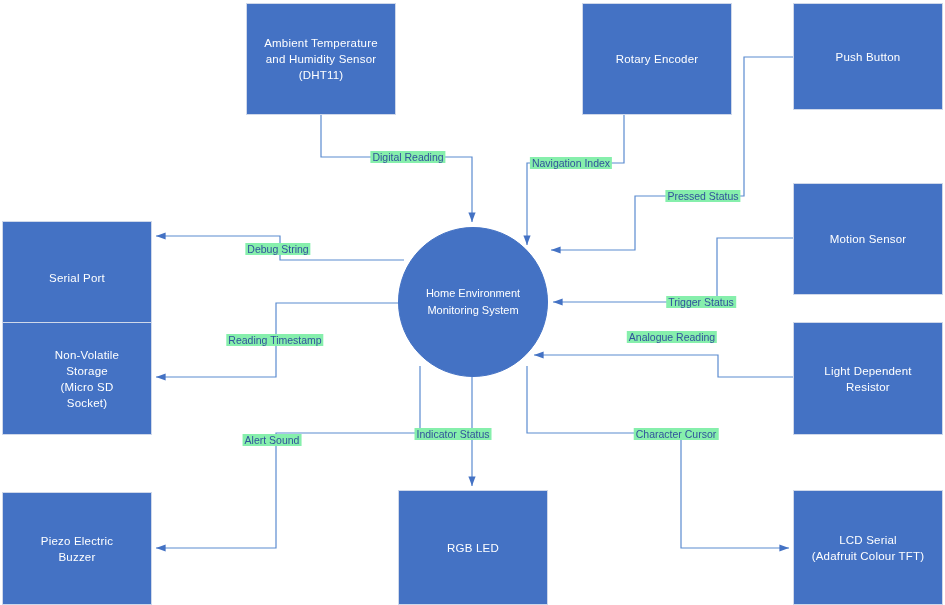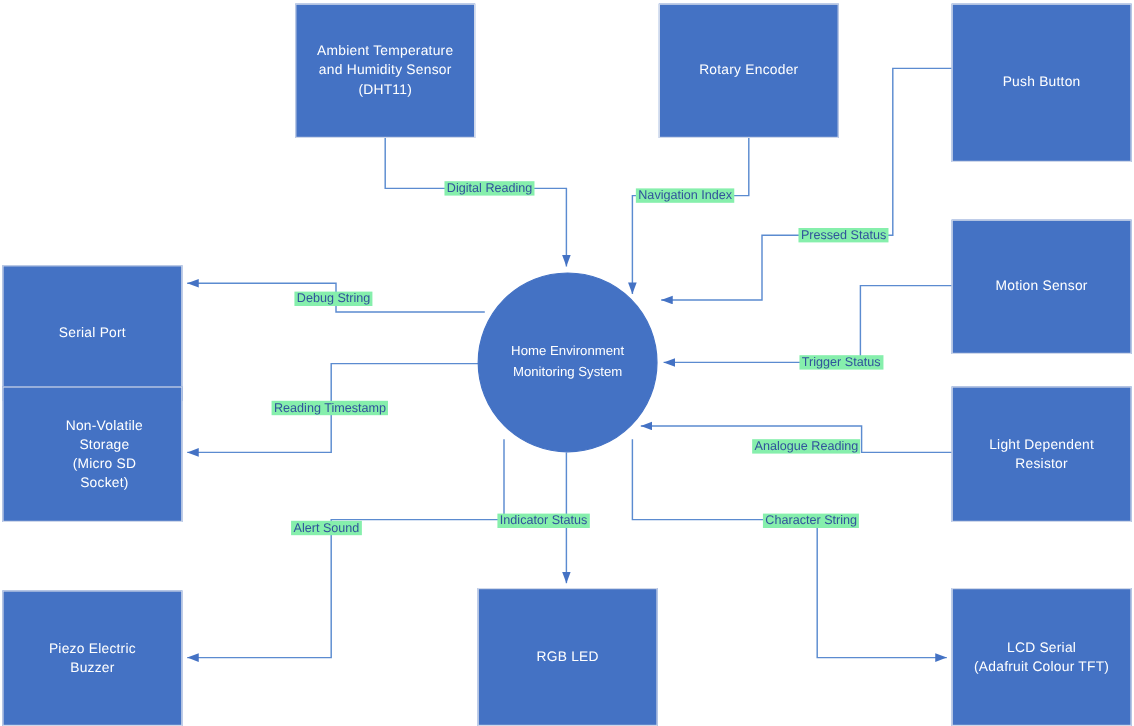--- a/index.html
+++ b/index.html
@@ -85,27 +85,27 @@
   </svg>
 
   <div class="node" style="left:246px;top:3px;width:150px;height:112px;justify-content:center;">
     <span>
       <span>Ambient Temperature</span>
       <span>and Humidity Sensor</span>
       <span>(DHT11)</span>
     </span>
   </div>
 
-  <div class="node" style="left:549px;top:3px;width:150px;height:112px;">
+  <div class="node" style="left:582px;top:3px;width:150px;height:112px;">
     <span>
         <span>Rotary Encoder</span>
       </span>
   </div>
 
-  <div class="node" style="left:793px;top:3px;width:150px;height:132px;">
+  <div class="node" style="left:793px;top:3px;width:150px;height:107px;">
     <span>
         <span>Push Button</span>
       </span>
   </div>
 
   <div class="node" style="left:2px;top:181px;width:150px;height:113px;margin-top:40px;">
     <span>
         <span>Serial Port</span>
       </span>
   </div>
@@ -156,18 +156,18 @@
       <span>Monitoring System</span>
     </span>
   </div>
 
   <div class="edge-label" style="left:408px;top:157px;">Digital Reading</div>
   <div class="edge-label" style="left:571px;top:163px;">Navigation Index</div>
   <div class="edge-label" style="left:703px;top:196px;">Pressed Status</div>
   <div class="edge-label" style="left:278px;top:249px;">Debug String</div>
   <div class="edge-label" style="left:701px;top:302px;">Trigger Status</div>
   <div class="edge-label" style="left:275px;top:340px;">Reading Timestamp</div>
-  <div class="edge-label" style="left:672px;top:372px;">Analogue Reading</div>
+  <div class="edge-label" style="left:672px;top:337px;">Analogue Reading</div>
   <div class="edge-label" style="left:272px;top:440px;">Alert Sound</div>
   <div class="edge-label" style="left:453px;top:434px;">Indicator Status</div>
-  <div class="edge-label" style="left:676px;top:434px;">Character String</div>
+  <div class="edge-label" style="left:676px;top:434px;">Character Cursor</div>
 
 </div>
 
 </body></html>

